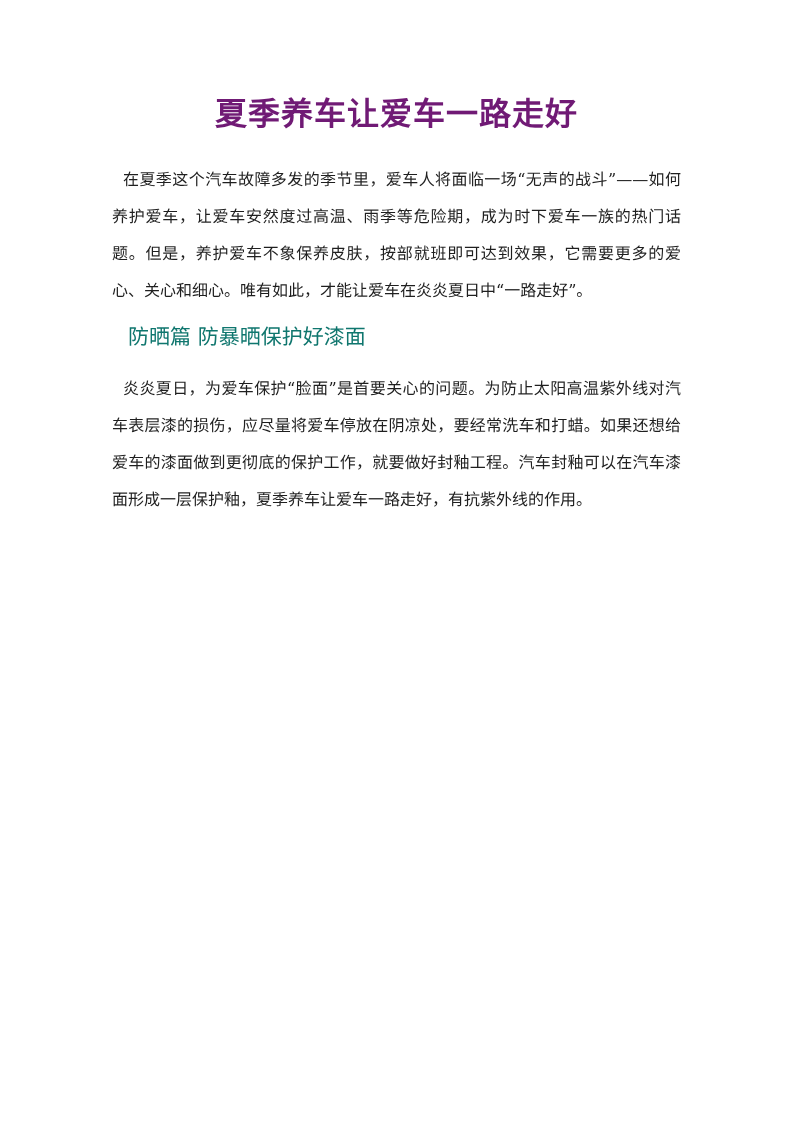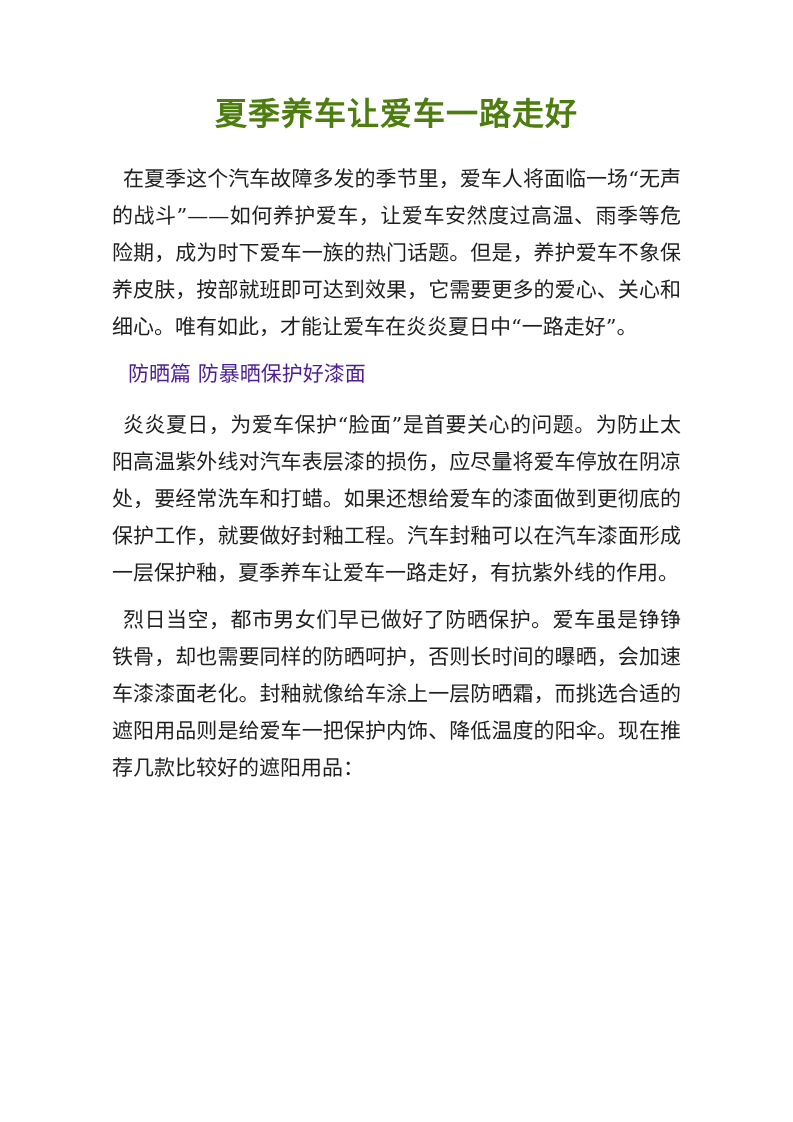--- a/index.html
+++ b/index.html
@@ -18,48 +18,47 @@
     padding: 92px 112px 0 112px;
     font-family: "DejaVu Serif", "Liberation Serif", serif;
     color: #1f1f1f;
   }
   .doc-title {
     margin: 0 0 25px 0;
     font-size: 32px;
     font-weight: bold;
     line-height: 44px;
     text-align: center;
-    color: #4d7c0f;
+    color: #701a75;
     letter-spacing: 1px;
   }
   .para {
     margin: 0 0 10px 0;
-    font-size: 21px;
+    font-size: 16px;
     line-height: 37px;
     text-align: justify;
     text-indent: 11px;
     word-break: break-all;
   }
   .section-heading {
     margin: 6px 0 14px 0;
     font-size: 21px;
     font-weight: normal;
     line-height: 37px;
     padding-left: 16px;
-    color: #4c1d95;
+    color: #0f766e;
   }
 </style>
 </head>
 <body>
 
 <div class="page">
   <h1 class="doc-title">夏季养车让爱车一路走好</h1>
 
   <p class="para">在夏季这个汽车故障多发的季节里，爱车人将面临一场“无声的战斗”——如何养护爱车，让爱车安然度过高温、雨季等危险期，成为时下爱车一族的热门话题。但是，养护爱车不象保养皮肤，按部就班即可达到效果，它需要更多的爱心、关心和细心。唯有如此，才能让爱车在炎炎夏日中“一路走好”。</p>
 
   <h2 class="section-heading">防晒篇 防暴晒保护好漆面</h2>
 
   <p class="para">炎炎夏日，为爱车保护“脸面”是首要关心的问题。为防止太阳高温紫外线对汽车表层漆的损伤，应尽量将爱车停放在阴凉处，要经常洗车和打蜡。如果还想给爱车的漆面做到更彻底的保护工作，就要做好封釉工程。汽车封釉可以在汽车漆面形成一层保护釉，夏季养车让爱车一路走好，有抗紫外线的作用。</p>
 
 
-  <p class="para">烈日当空，都市男女们早已做好了防晒保护。爱车虽是铮铮铁骨，却也需要同样的防晒呵护，否则长时间的曝晒，会加速车漆漆面老化。封釉就像给车涂上一层防晒霜，而挑选合适的遮阳用品则是给爱车一把保护内饰、降低温度的阳伞。现在推荐几款比较好的遮阳用品：</p>
 
 </div>
 
 </body></html>

